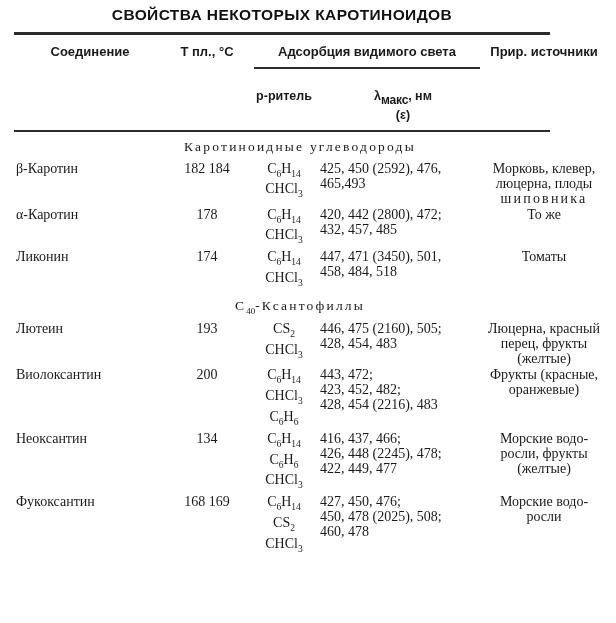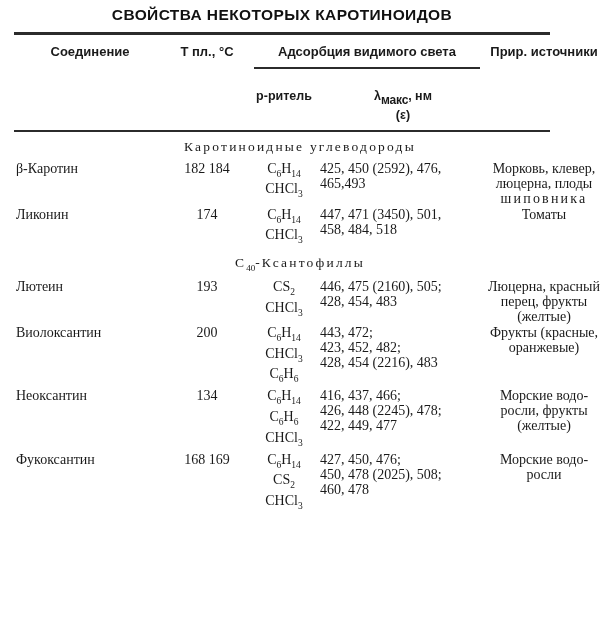--- a/index.html
+++ b/index.html
@@ -220,20 +220,35 @@
             <div>425, 450 (2592), 476,</div>
             <div>465,493</div>
           </td>
           <td class="cell-src src-lines">
             <div>Морковь, клевер,</div>
             <div>люцерна,  плоды</div>
             <div class="spaced">шиповника</div>
           </td>
         </tr>
         <tr class="drow">
+          <td class="cell-name">α-Каротин</td>
+          <td class="cell-temp">178</td>
+          <td class="cell-solv lines">
+            <div><span>C<span class="formula-sub">6</span>H<span class="formula-sub">14</span></span></div>
+            <div><span>CHCl<span class="formula-sub">3</span></span></div>
+          </td>
+          <td class="cell-lmax lines">
+            <div>420, 442 (2800), 472;</div>
+            <div>432, 457, 485</div>
+          </td>
+          <td class="cell-src src-lines">
+            <div>То же</div>
+          </td>
+        </tr>
+        <tr class="drow">
           <td class="cell-name">Ликонин</td>
           <td class="cell-temp">174</td>
           <td class="cell-solv lines">
             <div><span>C<span class="formula-sub">6</span>H<span class="formula-sub">14</span></span></div>
             <div><span>CHCl<span class="formula-sub">3</span></span></div>
           </td>
           <td class="cell-lmax lines">
             <div>447, 471 (3450), 501,</div>
             <div>458, 484, 518</div>
           </td>

